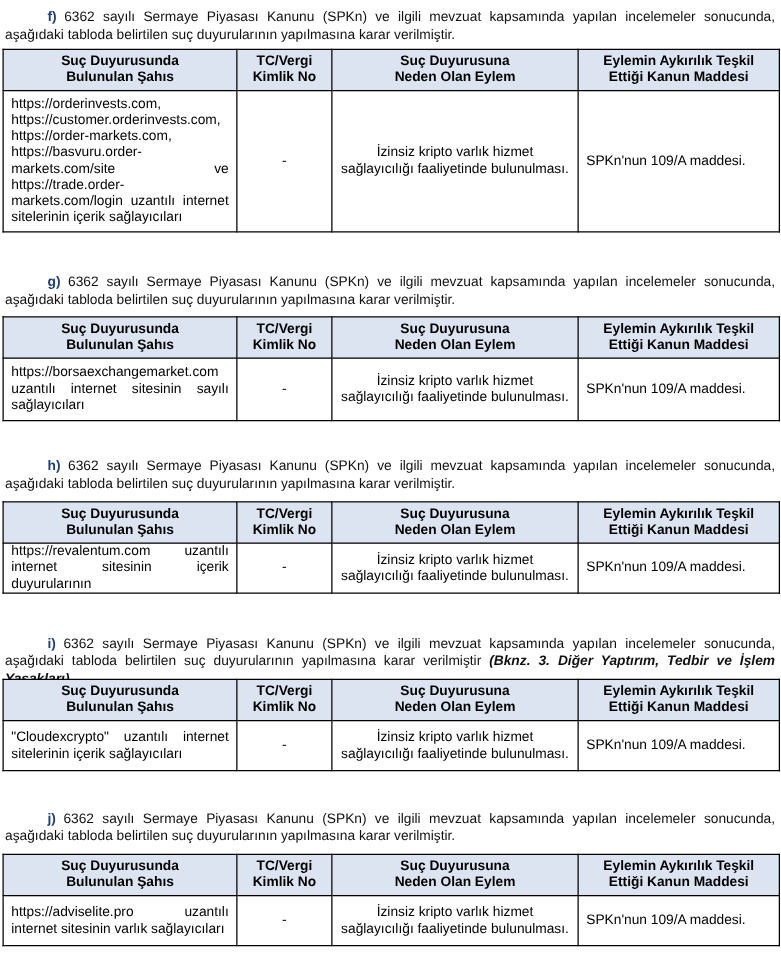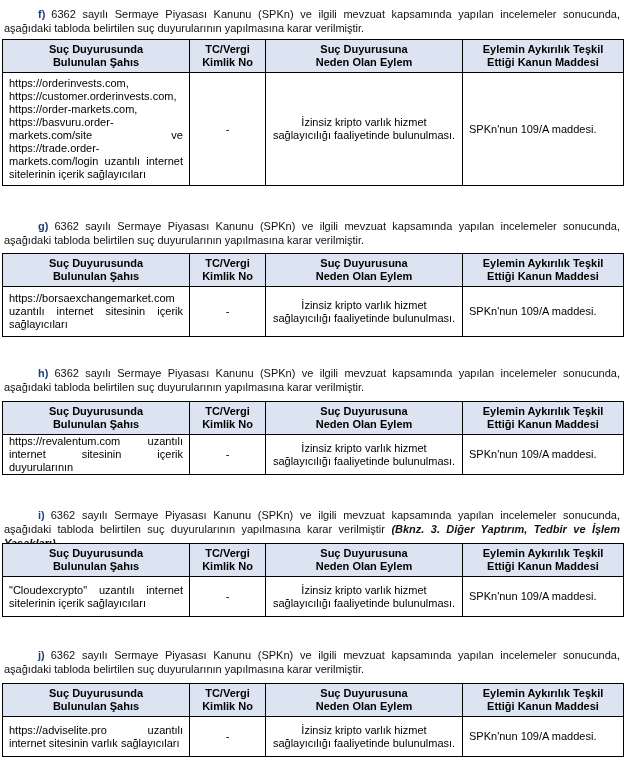--- a/index.html
+++ b/index.html
@@ -99,21 +99,21 @@
   <thead>
     <tr>
       <th><span>Suç Duyurusunda</span><br><span>Bulunulan Şahıs</span></th>
       <th><span>TC/Vergi</span><br><span>Kimlik No</span></th>
       <th><span>Suç Duyurusuna</span><br><span>Neden Olan Eylem</span></th>
       <th><span>Eylemin Aykırılık Teşkil</span><br><span>Ettiği Kanun Maddesi</span></th>
     </tr>
   </thead>
   <tbody>
     <tr style="height:50px;">
-      <td class="c-subject">https://borsaexchangemarket.com uzantılı internet sitesinin içerik sağlayıcıları</td>
+      <td class="c-subject">https://borsaexchangemarket.com uzantılı internet sitesinin sayılı sağlayıcıları</td>
       <td class="c-id">-</td>
       <td class="c-act">İzinsiz kripto varlık hizmet sağlayıcılığı faaliyetinde bulunulması.</td>
       <td class="c-law">SPKn'nun 109/A maddesi.</td>
     </tr>
   </tbody>
 </table>
 
 <div class="section" style="top:366px;">
   <p class="para"><span class="indent"></span><span class="letter">h)</span><span>6362 sayılı Sermaye Piyasası Kanunu (SPKn) ve ilgili mevzuat kapsamında yapılan incelemeler sonucunda, aşağıdaki tabloda belirtilen suç duyurularının yapılmasına karar verilmiştir.</span></p>
 </div>

